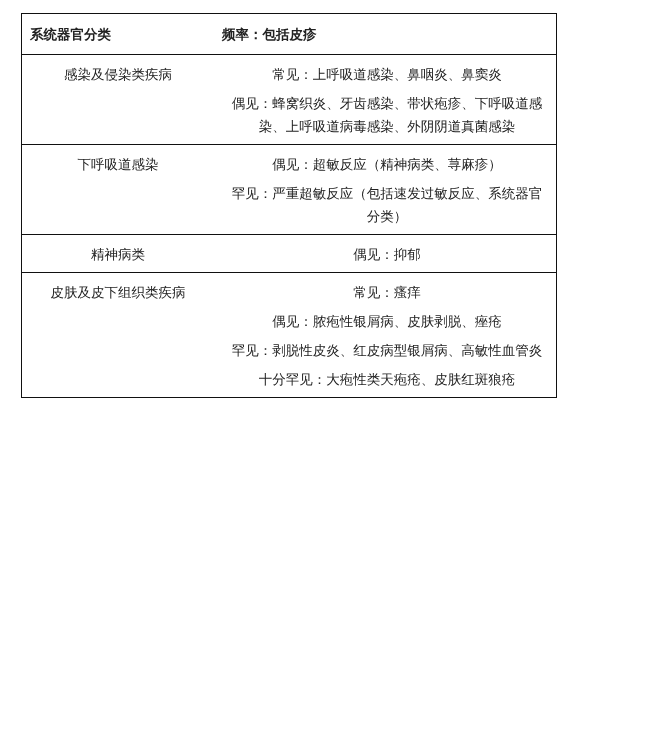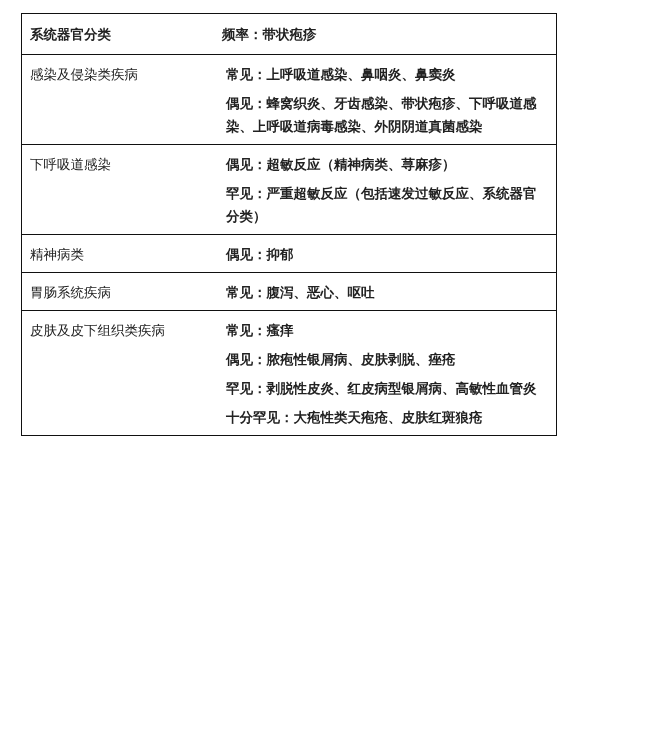--- a/index.html
+++ b/index.html
@@ -1,32 +1,32 @@
 <!DOCTYPE html>
 <html><head>
 <meta charset="utf-8">
 <style>
   html, body { margin:0; padding:0; background:#fff; }
   body { width:661px; height:729px; position:relative; font-family:"DejaVu Sans","Liberation Sans",sans-serif; color:#222; }
   table { position:absolute; left:21px; top:13px; width:536px; border-collapse:collapse; border:1.5px solid #111; }
   th, td { text-align:left; vertical-align:top; font-size:13.5px; line-height:23px; }
   th { font-weight:bold; padding:9px 8px 8px 8px; border-bottom:1.5px solid #111; }
-  td { padding:8px 8px 6px 8px; border-bottom:1.5px solid #111; }
+  td { padding:8px 8px 6px 8px; border-bottom:1.5px solid #111;text-align:center; }
   td.col1 { width:176px; }
-  .line { margin:0 0 6px 4px;font-weight:bold; }
+  .line { margin:0 0 6px 4px; }
   .line:last-child { margin-bottom:0; }
 </style>
 </head>
 <body>
 
 <table>
   <thead>
     <tr>
       <th>系统器官分类</th>
-      <th>频率：带状疱疹</th>
+      <th>频率：包括皮疹</th>
     </tr>
   </thead>
   <tbody id="tbody">
       <tr>
         <td class="col1">感染及侵染类疾病</td>
         <td>
           <div class="line">常见：上呼吸道感染、鼻咽炎、鼻窦炎</div>
           <div class="line">偶见：蜂窝织炎、牙齿感染、带状疱疹、下呼吸道感染、上呼吸道病毒感染、外阴阴道真菌感染</div>
         </td>
       </tr>
@@ -37,26 +37,20 @@
           <div class="line">罕见：严重超敏反应（包括速发过敏反应、系统器官分类）</div>
         </td>
       </tr>
       <tr>
         <td class="col1">精神病类</td>
         <td>
           <div class="line">偶见：抑郁</div>
         </td>
       </tr>
       <tr>
-        <td class="col1">胃肠系统疾病</td>
-        <td>
-          <div class="line">常见：腹泻、恶心、呕吐</div>
-        </td>
-      </tr>
-      <tr>
         <td class="col1">皮肤及皮下组织类疾病</td>
         <td>
           <div class="line">常见：瘙痒</div>
           <div class="line">偶见：脓疱性银屑病、皮肤剥脱、痤疮</div>
           <div class="line">罕见：剥脱性皮炎、红皮病型银屑病、高敏性血管炎</div>
           <div class="line">十分罕见：大疱性类天疱疮、皮肤红斑狼疮</div>
         </td>
       </tr>
     </tbody>
 </table>

